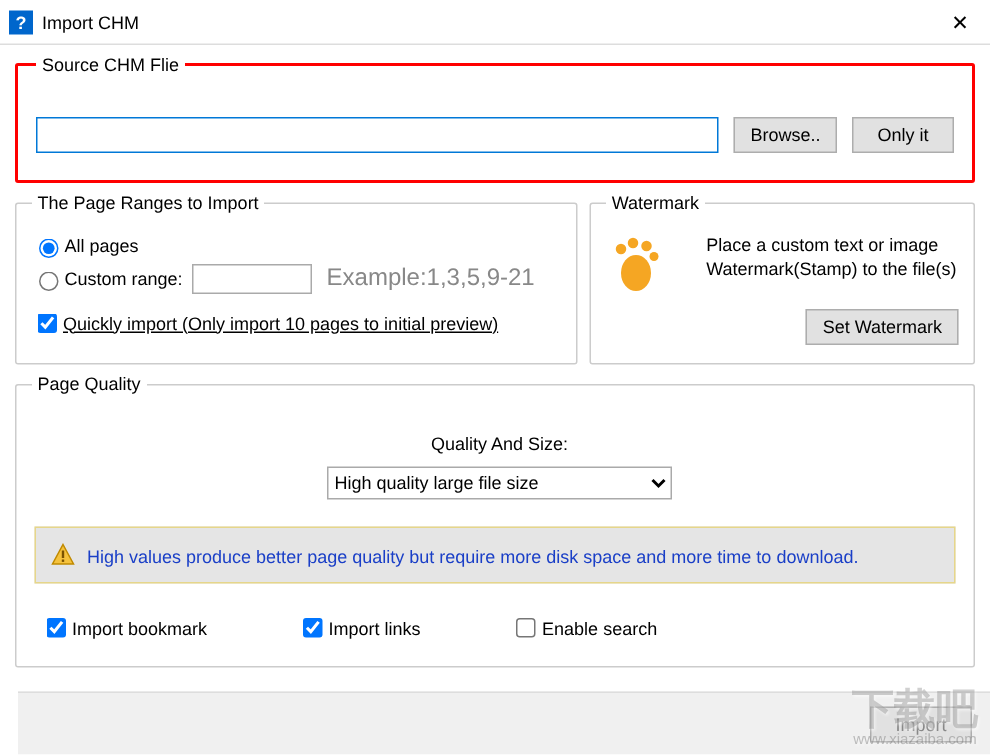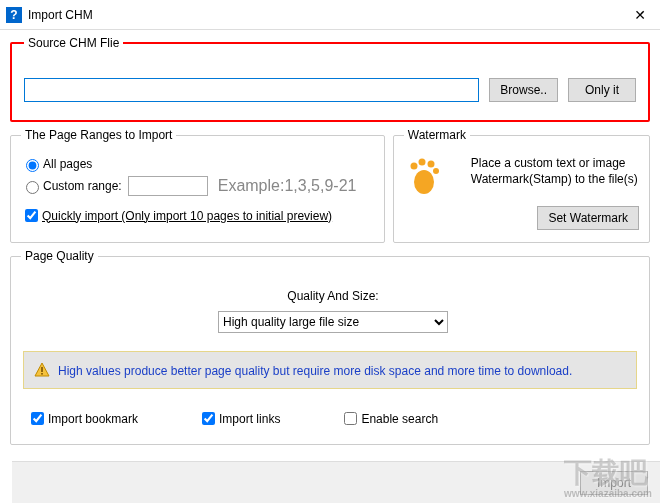--- a/index.html
+++ b/index.html
@@ -155,23 +155,23 @@
     position: absolute;
     right: 8px; bottom: 4px;
     font-size: 28px;
     font-weight: bold;
     color: rgba(120,120,120,0.35);
     text-shadow: 1px 1px 2px rgba(255,255,255,0.5);
     pointer-events: none;
   }
   .watermark-overlay .sub {
     font-size: 10px;
-    font-weight: bold;
+    font-weight: normal;
     color: rgba(120,120,120,0.45);
-    text-align: left;
+    text-align: center;
     margin-top: -4px;
   }
 </style>
 </head>
 <body>
 
 <div class="titlebar">
   <div class="icon">?</div>
   <div class="title">Import CHM</div>
   <div class="close">✕</div>

